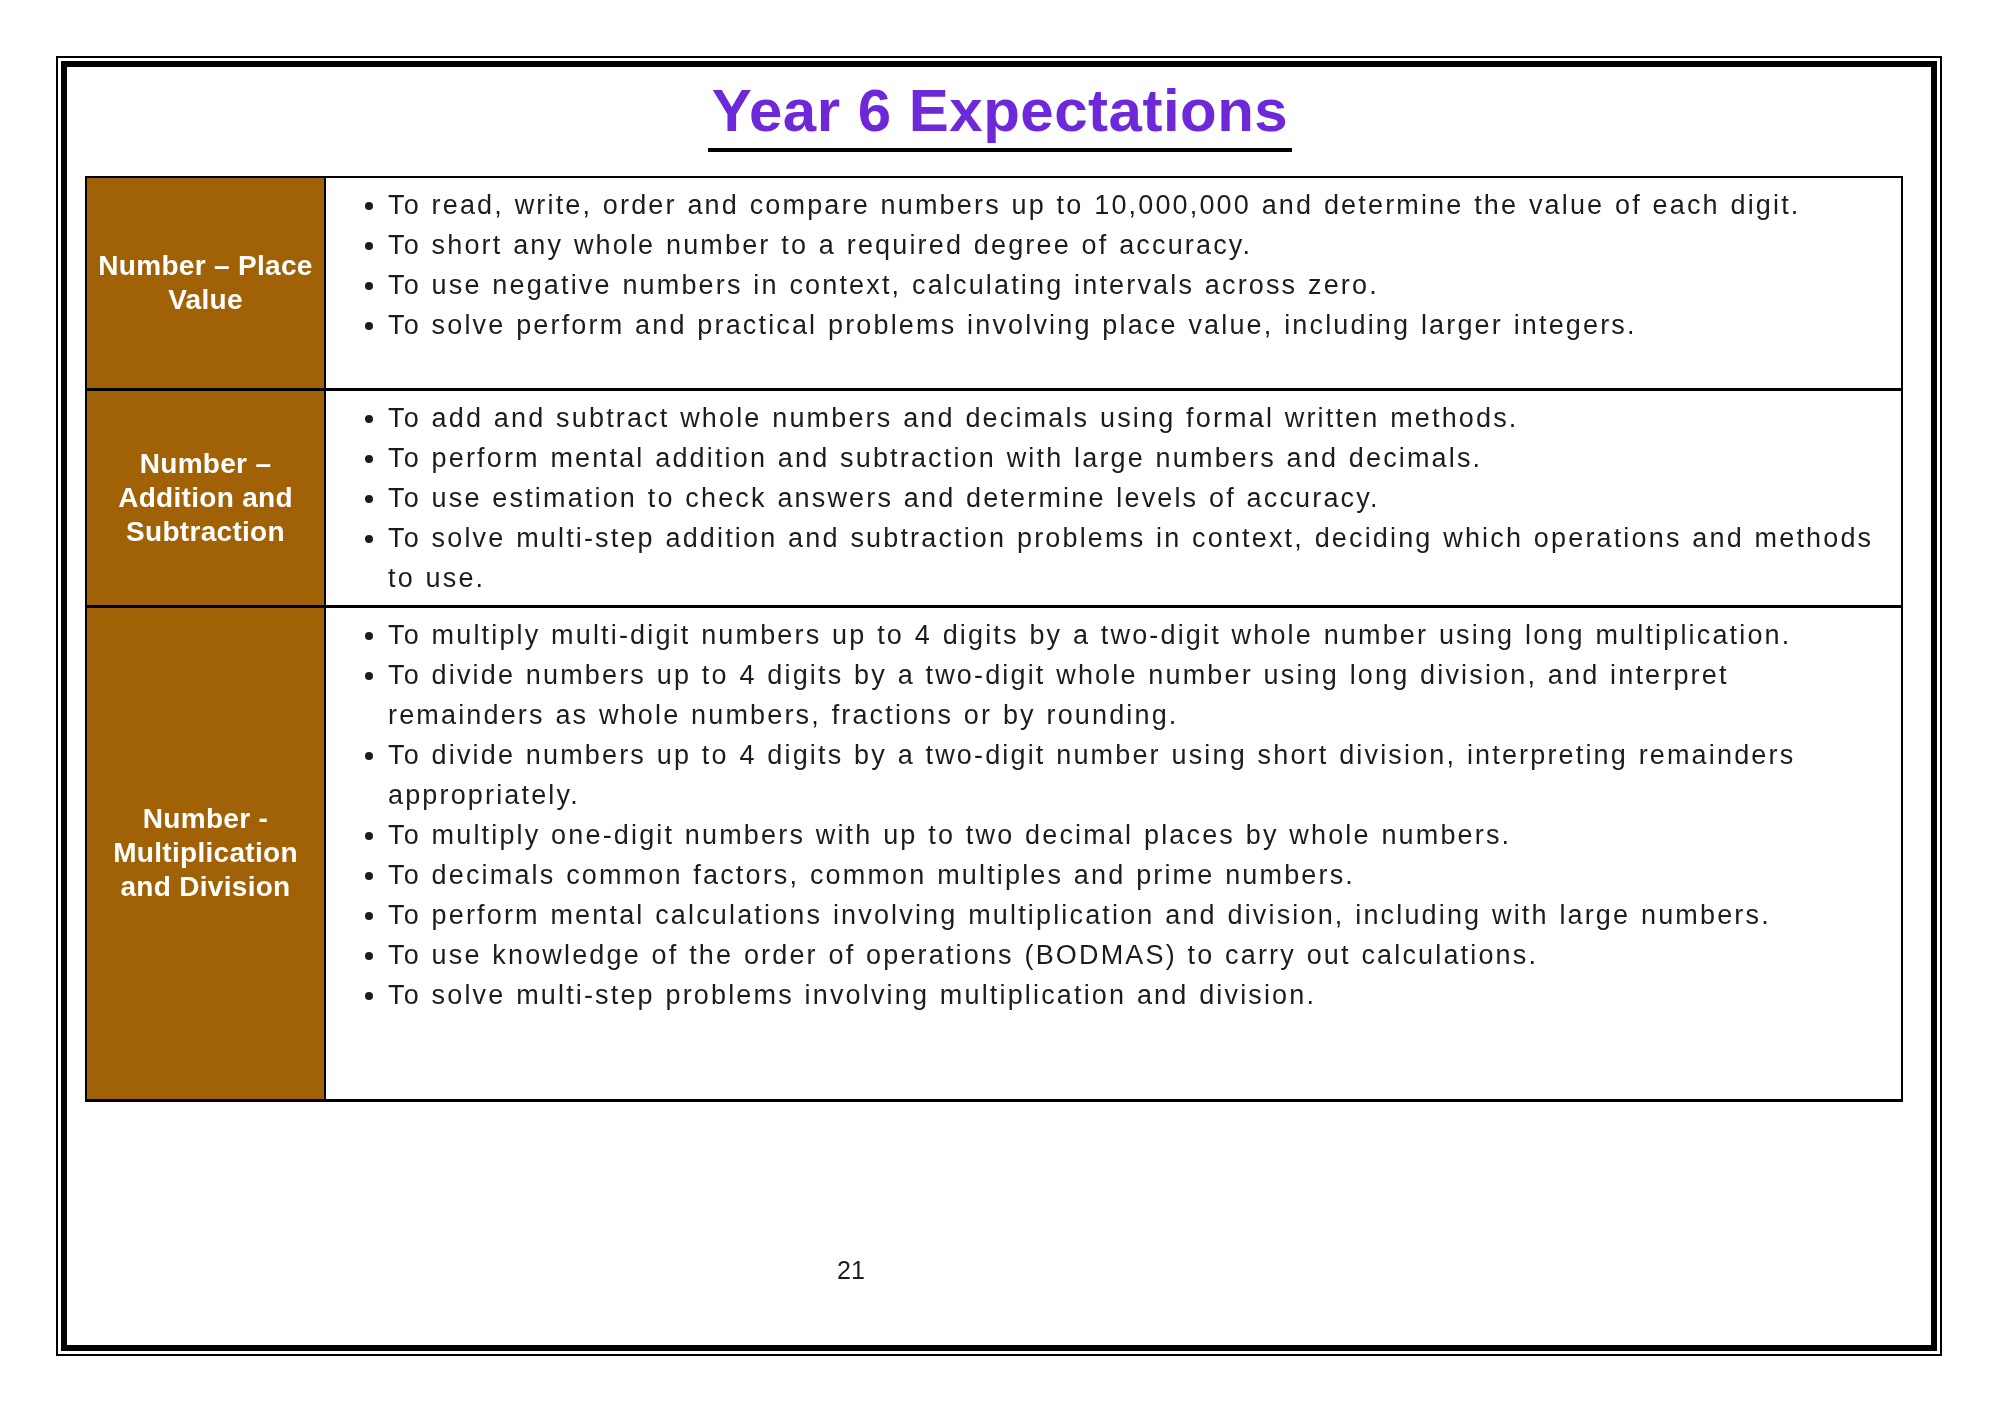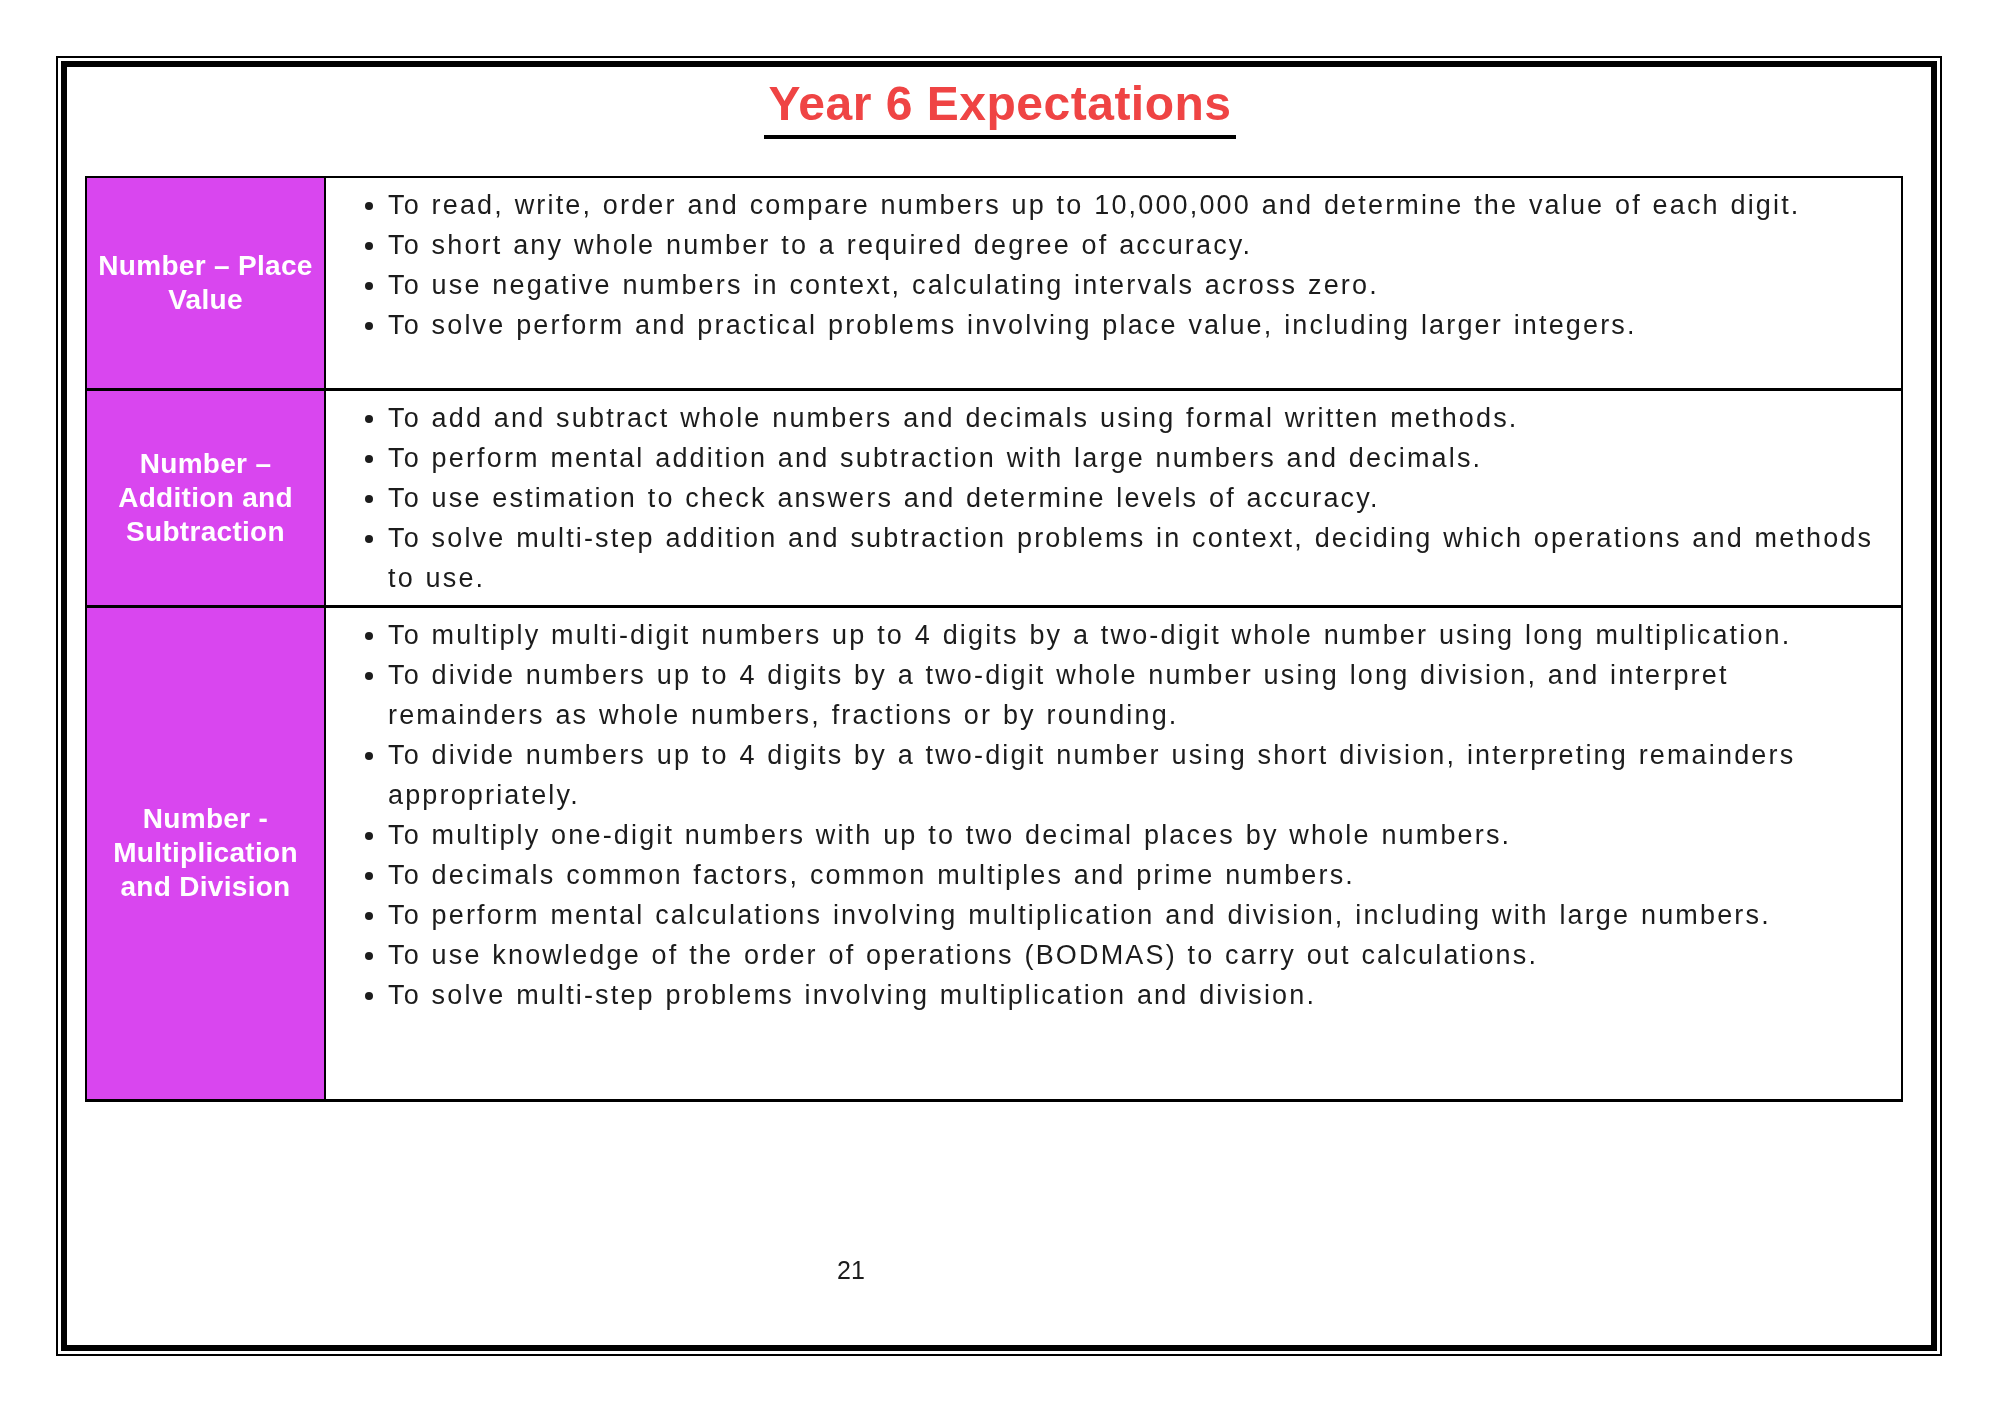--- a/index.html
+++ b/index.html
@@ -35,23 +35,23 @@
   }
   .title-wrap {
     position: absolute;
     left: 0;
     top: 78px;
     width: 2000px;
     text-align: center;
   }
   .doc-title {
     display: inline-block;
-    font-size: 48px;
+    font-size: 60px;
     font-weight: bold;
-    color: #ef4444;
+    color: #6d28d9;
     letter-spacing: 0.5px;
     border-bottom: 4px solid #000;
     padding: 0 4px 4px 4px;
     line-height: 1.1;
   }
   table.expect-table {
     position: absolute;
     left: 85px;
     top: 176px;
     width: 1818px;
@@ -61,21 +61,21 @@
   }
   table.expect-table tr {
     border-bottom: 3px solid #000;
   }
   table.expect-table th,
   table.expect-table td {
     border: 2px solid #000;
   }
   th.label-cell {
     width: 229px;
-    background: #d946ef;
+    background: #a16207;
     color: #ffffff;
     font-weight: bold;
     font-size: 28px;
     line-height: 34px;
     text-align: center;
     vertical-align: middle;
     padding: 8px 4px;
     letter-spacing: 0.3px;
   }
   td.bullets-cell {

